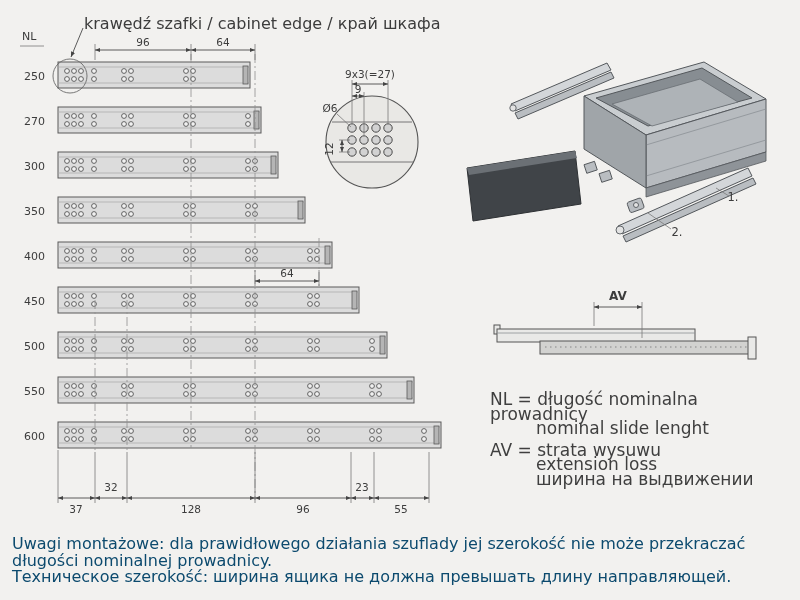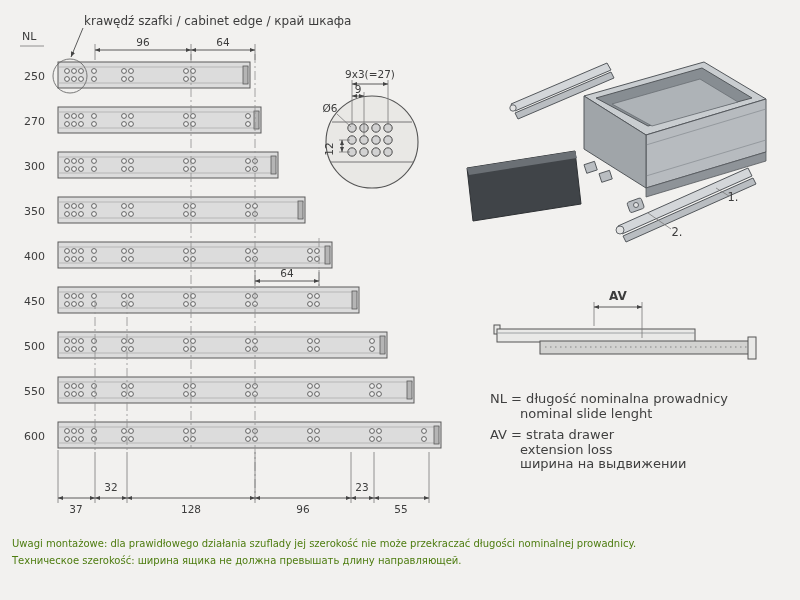--- a/index.html
+++ b/index.html
@@ -29,25 +29,25 @@
   .iso-clip{fill:#b9bdc1;stroke:#54585c;stroke-width:0.9;}
   .iso-knob{fill:#e3e3e3;stroke:#54585c;stroke-width:0.9;}
   .iso-groove{stroke:#8b9095;stroke-width:0.8;}
   .iso-panel{fill:#404448;stroke:#2e3134;stroke-width:1;}
   .iso-panel-top{fill:#6b7075;stroke:none;}
   .iso-num{font-size:11.5px;}
   .sv-outer{fill:#e9e9e7;stroke:#555;stroke-width:1;}
   .sv-inner{fill:#d2d2d0;stroke:#555;stroke-width:1;}
   .sv-dots{stroke:#858585;stroke-width:1.2;stroke-dasharray:1.5 3.5;}
   .avtext{font-size:12px;font-weight:600;}
-  .cab-label{position:absolute;left:84px;top:14px;font-size:12px;color:#3c3c3c;}
-  .legend{position:absolute;left:490px;top:392px;font-size:13px;color:#3f3f3f;line-height:14.5px;}
-  .leg-sub{margin-left:30px;}
+  .cab-label{position:absolute;left:84px;top:14px;font-size:16px;color:#3c3c3c;}
+  .legend{position:absolute;left:490px;top:392px;font-size:17px;color:#3f3f3f;line-height:14.5px;}
+  .leg-sub{margin-left:46px;}
   .leg-row + .leg-row{margin-top:7px;}
-  .notes{position:absolute;left:12px;top:536px;font-size:10px;color:#4d7c0f;line-height:16.5px;}
+  .notes{position:absolute;left:12px;top:536px;font-size:16px;color:#0c4a6e;line-height:16.5px;}
 </style>
 </head>
 <body>
 
 <div class="stage">
 
 <svg width="800" height="600" viewBox="0 0 800 600">
   <defs>
     <marker id="arr" viewBox="0 0 10 10" refX="10" refY="5" markerWidth="6" markerHeight="6" orient="auto-start-reverse">
       <path d="M 0 1 L 10 5 L 0 9 z" fill="#444"></path>
@@ -460,21 +460,21 @@
 </svg>
 
 <div class="cab-label">krawędź szafki / cabinet edge / край шкафа</div>
 
 <div class="legend">
   <div class="leg-row">
     <div>NL = długość nominalna prowadnicy</div>
     <div class="leg-sub">nominal slide lenght</div>
   </div>
   <div class="leg-row">
-    <div>AV = strata drawer</div>
+    <div>AV = strata wysuwu</div>
     <div class="leg-sub">extension loss</div>
     <div class="leg-sub">ширина на выдвижении</div>
   </div>
 </div>
 
 <div class="notes">
   <div>Uwagi montażowe: dla prawidłowego działania szuflady jej szerokość nie może przekraczać długości nominalnej prowadnicy.</div>
   <div>Техническое szerokość: ширина ящика не должна превышать длину направляющей.</div>
 </div>
 

